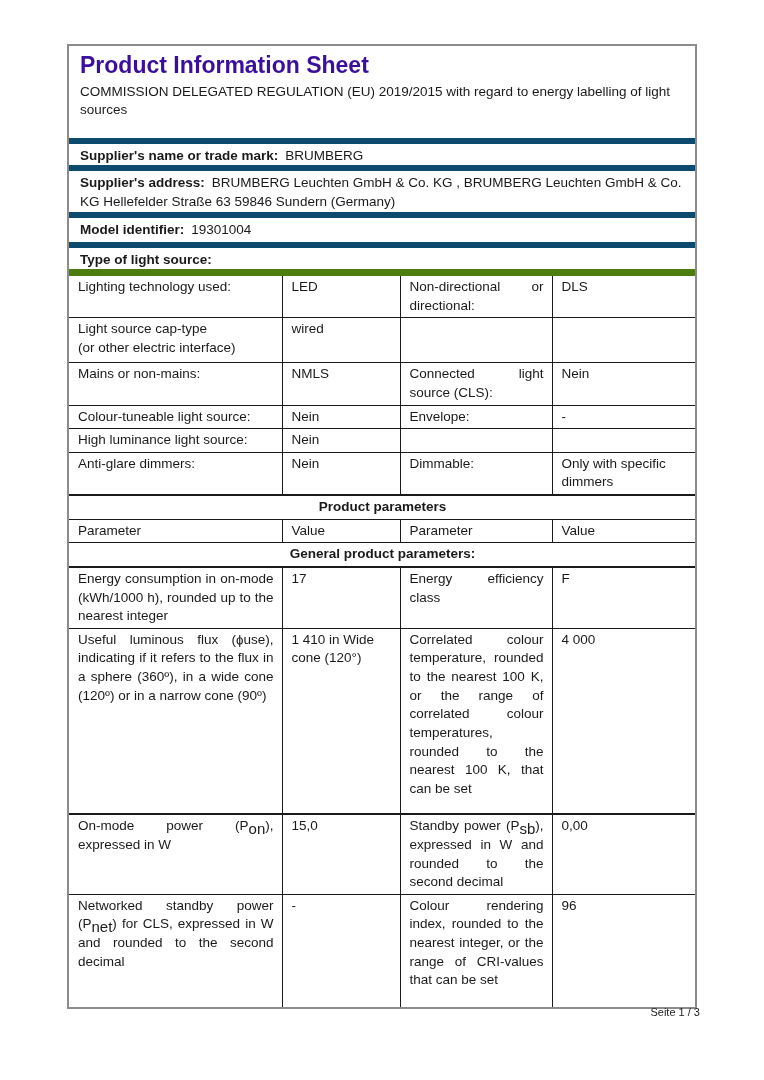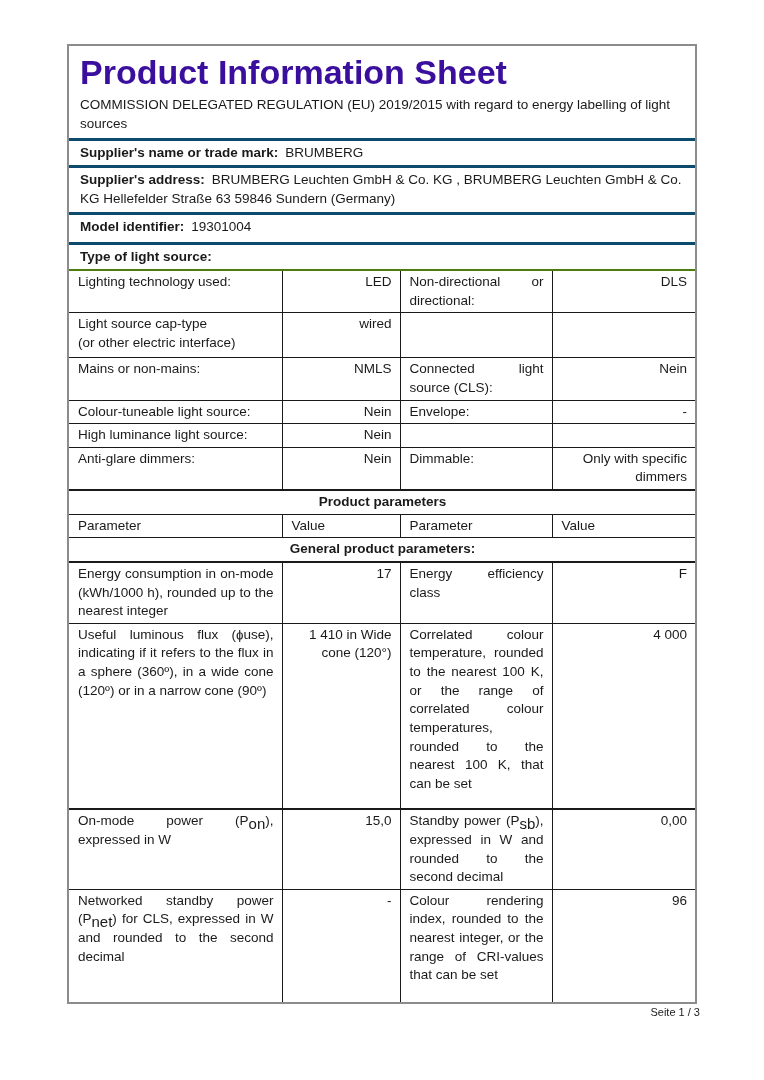--- a/index.html
+++ b/index.html
@@ -9,47 +9,47 @@
     color:#1a1a1a;font-size:13.5px;line-height:1.38;
     -webkit-font-smoothing:antialiased;
   }
   .sheet{
     position:absolute;left:67px;top:44px;width:630px;
     border:2px solid #8c8c8c;box-sizing:border-box;background:#fff;
   }
   
   .title-block{height:92px;box-sizing:border-box;padding:4px 11px 2px 11px;}
   .title-block h1{
-    margin:2px 0 3px 0;font-size:34px;line-height:1.2;font-weight:700;
+    margin:2px 0 3px 0;font-size:23px;line-height:1.2;font-weight:700;
     letter-spacing:0;color:#3b0f9d;
   }
   .title-block p{margin:0;font-size:13.5px;line-height:1.4;}
   
   .info-row{
-    border-top:3px solid #0c4a6e;box-sizing:border-box;
+    border-top:6px solid #0c4a6e;box-sizing:border-box;
     padding:3px 11px 3px 11px;
   }
   .info-row .lbl{font-weight:700;}
   .info-row .val{margin-left:7px;}
   .h26{height:27px;} .h47{height:47px;} .h30{height:30px;} .h27{height:27px;}
   
   table.grid{
     width:100%;border-collapse:collapse;table-layout:fixed;
-    border-top:2px solid #4d7c0f;font-size:13.5px;
+    border-top:7px solid #4d7c0f;font-size:13.5px;
   }
   table.grid td{
     border:1px solid #1a1a1a;vertical-align:top;
     padding:2px 8px 2px 9px;box-sizing:border-box;overflow:hidden;
   }
   table.grid td:first-child{border-left:none;}
   table.grid td:last-child{border-right:none;}
   table.grid tr:first-child td{border-top:none;}
   table.grid tr:last-child td{border-bottom:none;}
   td.p{text-align:justify;white-space:pre-line;}
-  td.v{text-align:right;}
+  td.v{text-align:left;}
   td.span-head{font-weight:700;text-align:center;padding:2px 4px;}
   tr.thick-top td{border-top-width:2px;}
   tr.thick-bottom td{border-bottom-width:2px;}
   sub{font-size:15px;line-height:0;}
   
   tr.rh41 td{height:41px;} tr.rh45 td{height:45px;} tr.rh40 td{height:40px;}
   tr.rh22 td{height:22px;} tr.rh21 td{height:21px;} tr.rh60 td{height:60px;}
   tr.rh186 td{height:186px;} tr.rh73 td{height:73px;} tr.rh113 td{height:113px;}
   
   .footer{

